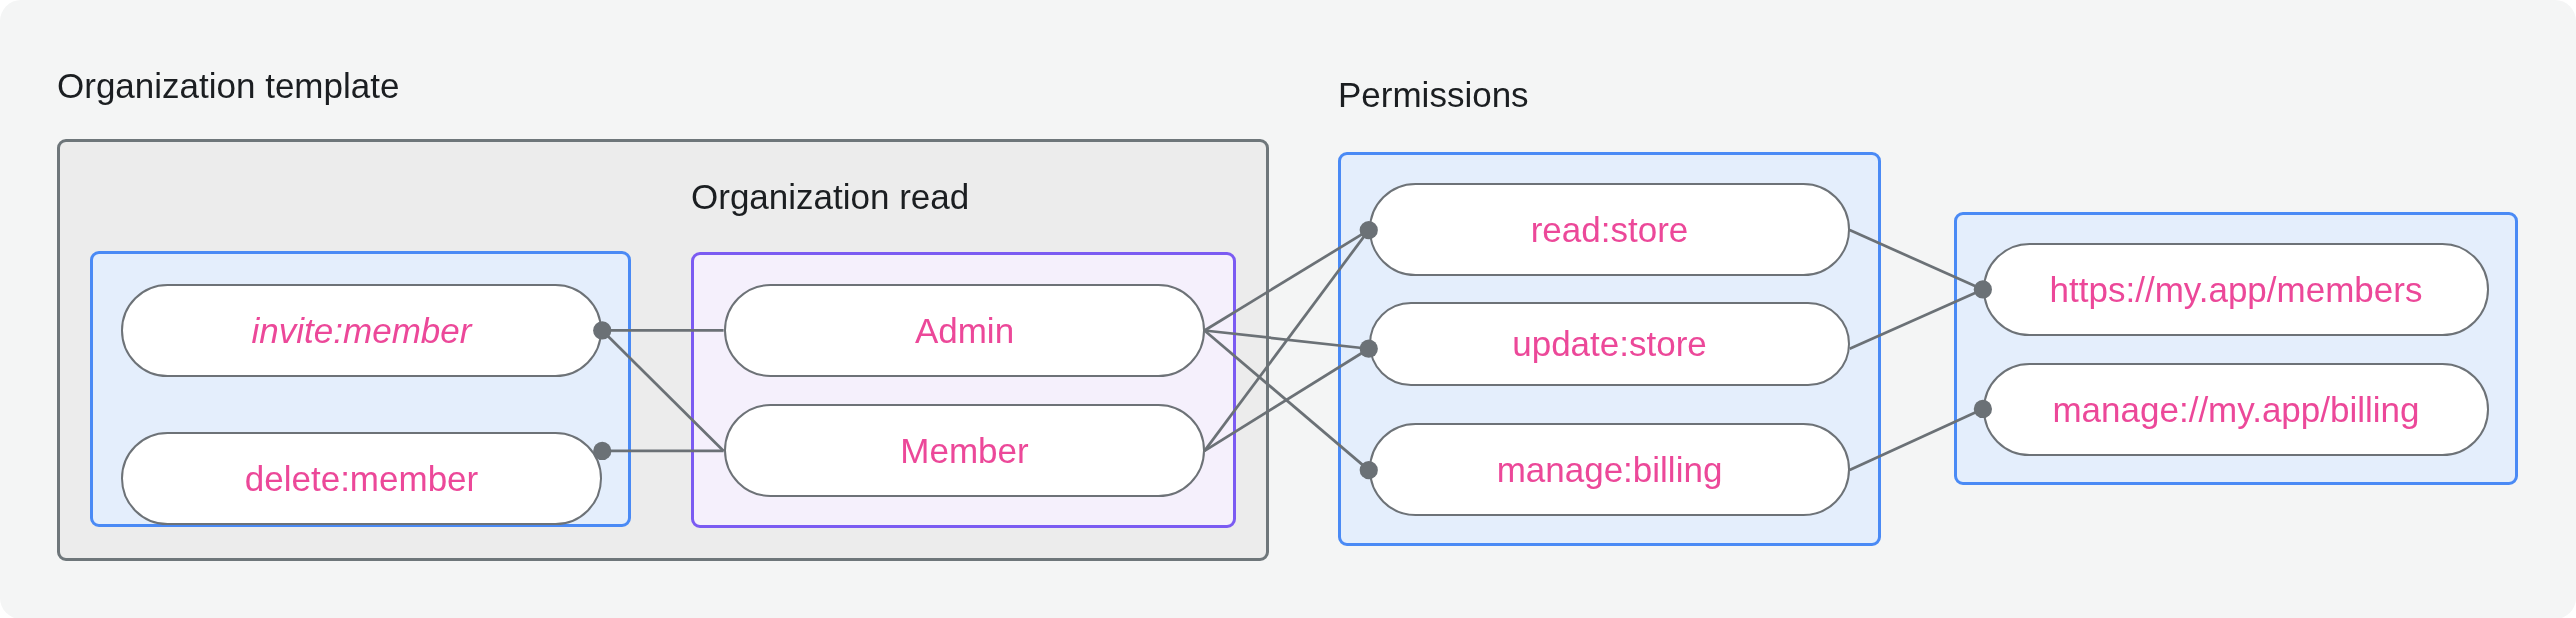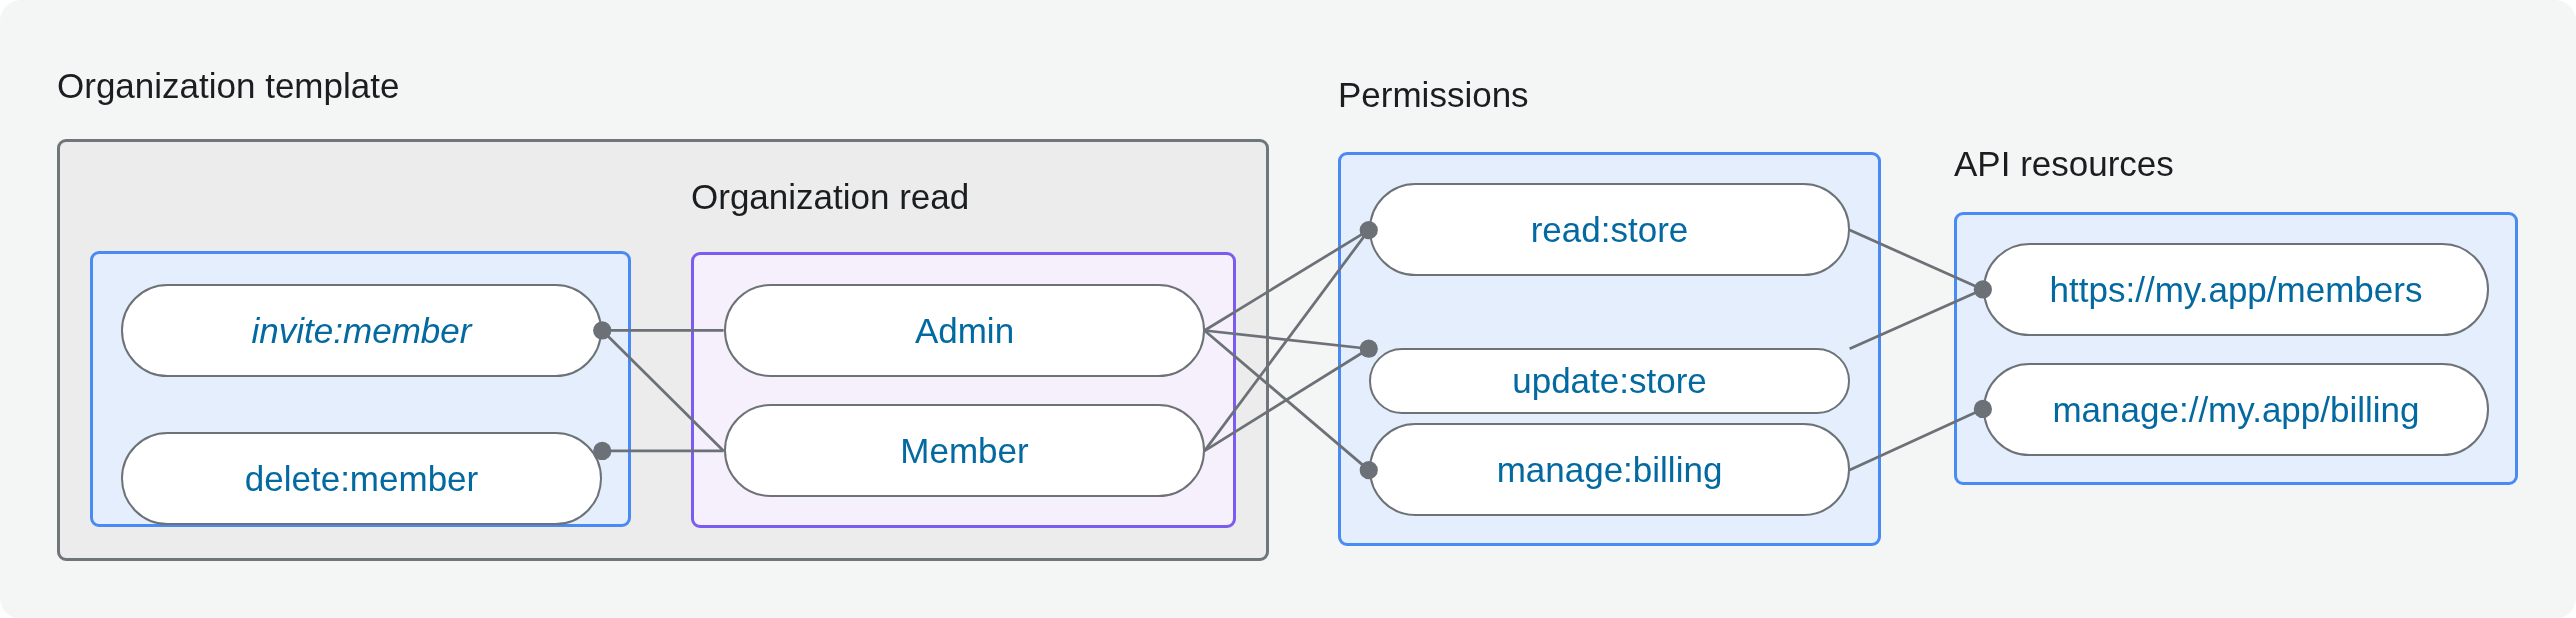--- a/index.html
+++ b/index.html
@@ -27,59 +27,58 @@
   .pill {
     position: absolute;
     box-sizing: border-box;
     background: #ffffff;
     border: 2.7px solid #6d7277;
     border-radius: 55px;
     display: flex; align-items: center; justify-content: center;
     font-size: 35px;
     font-weight: 400;
     white-space: nowrap;
-    color: #0369a1;
+    color: #ec4899;
   }
   
   #title            { left: 57px;   top: 65px;  }
   #hd-orgperms      { left: 89px;   top: 176px; }
   #hd-orgroles      { left: 691px;  top: 176px; }
   #hd-permissions   { left: 1338px; top: 74px;  }
   #hd-apiresources  { left: 1954px; top: 143px; }
 
   #box-template { left: 57px;   top: 139px; width: 1212px; height: 422px; }
   #box-orgperms { left: 90px;   top: 251px; width: 541px;  height: 276px; }
   #box-orgroles { left: 691px;  top: 252px; width: 545px;  height: 276px; }
   #box-perms    { left: 1338px; top: 152px; width: 543px;  height: 394px; }
   #box-api      { left: 1954px; top: 212px; width: 564px;  height: 273px; }
 
   #pill-invite  { left: 121px;  top: 284px; width: 481px; height: 93px; font-style: italic; }
   #pill-delete  { left: 121px;  top: 404px; width: 481px; height: 93px; margin-top: 28px; }
   #pill-admin   { left: 724px;  top: 284px; width: 481px; height: 93px; }
   #pill-member  { left: 724px;  top: 404px; width: 481px; height: 93px; }
   #pill-read    { left: 1369px; top: 183px; width: 481px; height: 93px; }
-  #pill-update  { left: 1369px; top: 302px; width: 481px; height: 66px; margin-top: 46px; }
+  #pill-update  { left: 1369px; top: 302px; width: 481px; height: 84px; }
   #pill-manage  { left: 1369px; top: 423px; width: 481px; height: 93px; }
   #pill-members { left: 1983px; top: 243px; width: 506px; height: 93px; }
   #pill-billing { left: 1983px; top: 363px; width: 506px; height: 93px; }
 
   .wires { position: absolute; left: 0; top: 0; pointer-events: none; }
 </style>
 </head>
 <body>
 
 <div class="page">
 
   <div class="heading" id="title">Organization template</div>
 
   <div class="box gray" id="box-template"></div>
 
   <div class="heading" id="hd-orgroles">Organization read</div>
   <div class="heading" id="hd-permissions">Permissions</div>
-  <div class="heading" id="hd-apiresources">API resources</div>
 
   <div class="box blue" id="box-orgperms"></div>
   <div class="box purple" id="box-orgroles"></div>
   <div class="box blue" id="box-perms"></div>
   <div class="box blue" id="box-api"></div>
 
   <div class="pill" id="pill-invite">invite:member</div>
   <div class="pill" id="pill-delete">delete:member</div>
   <div class="pill" id="pill-admin">Admin</div>
   <div class="pill" id="pill-member">Member</div>

